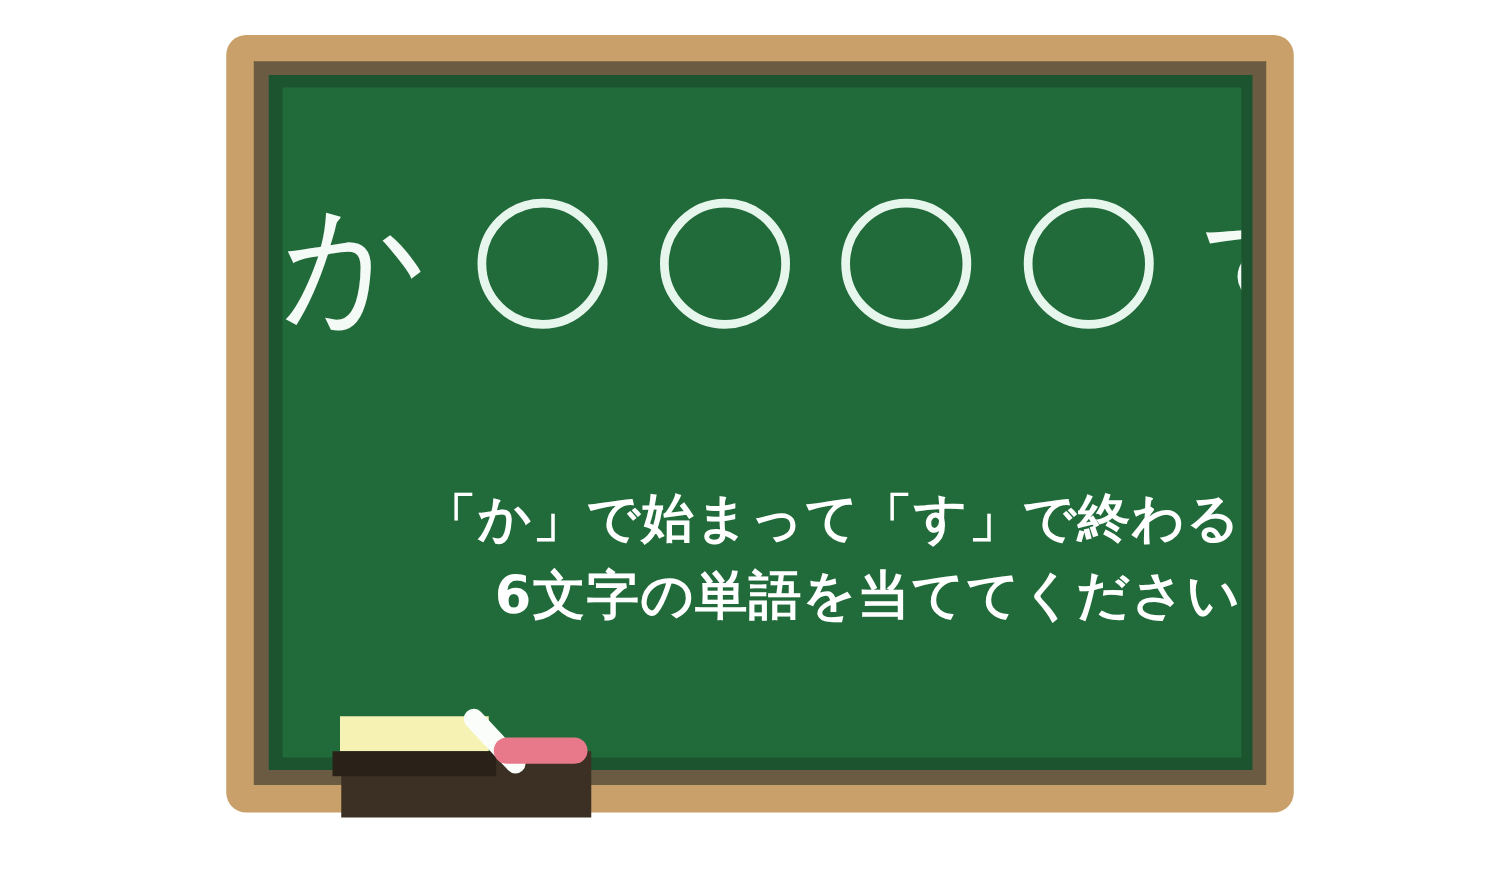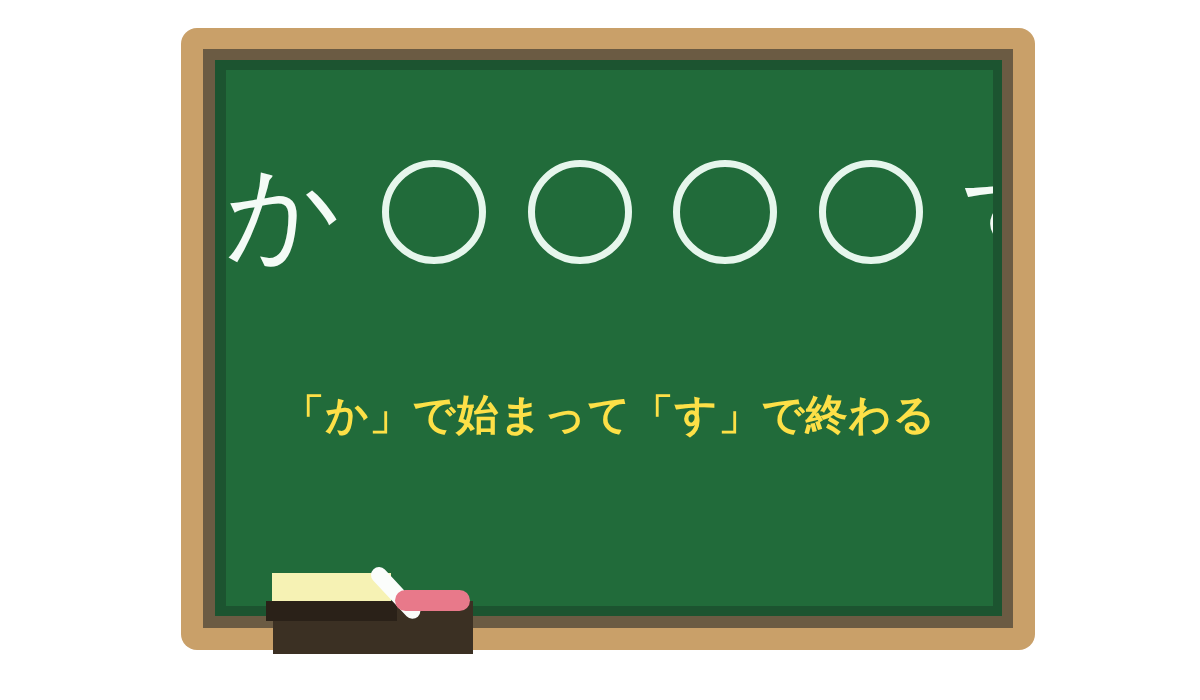--- a/index.html
+++ b/index.html
@@ -100,22 +100,22 @@
     text-indent: -9999px;
     overflow: hidden;
   }
 
   
   #instruction-block {
     position: absolute;
     left: 0;
     right: 0;
     top: 315px;
-    text-align: center;
-    color: #fde047;
+    text-align: right;
+    color: #ffffff;
     font-size: 42px;
     font-weight: bold;
     line-height: 1.45;
     letter-spacing: 1px;
     white-space: nowrap;
   }
   #instruction-block .instr-line {
     display: block;
   }
 
@@ -192,20 +192,21 @@
             <span class="pz-char">か</span>
             <span class="pz-blank">○</span>
             <span class="pz-blank">○</span>
             <span class="pz-blank">○</span>
             <span class="pz-blank">○</span>
             <span class="pz-char">す</span>
           </div>
 
           <div id="instruction-block">
             <span class="instr-line">「か」で始まって「す」で終わる</span>
+            <span class="instr-line">6文字の単語を当ててください</span>
           </div>
 
         </div>
       </div>
     </div>
   </div>
 
   <div id="chalk-tray"></div>
 
   <div id="eraser">

